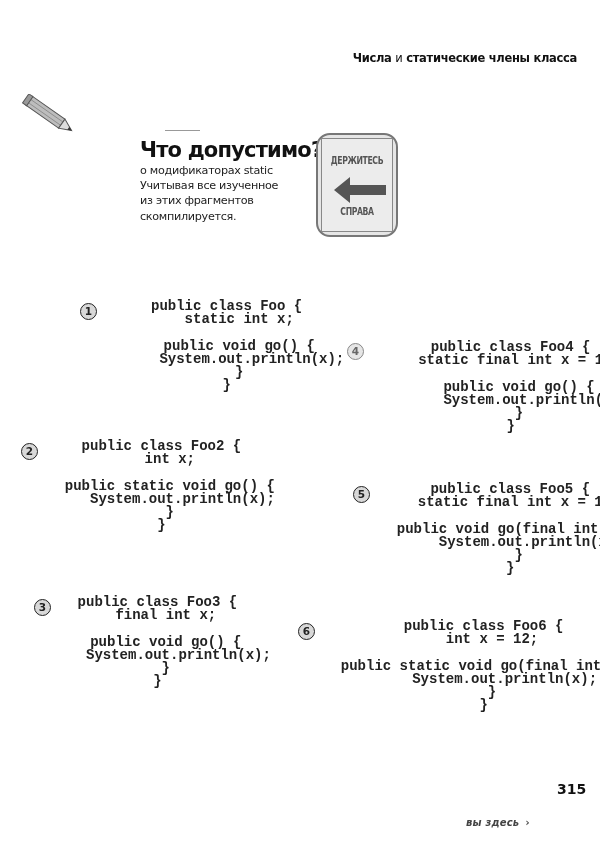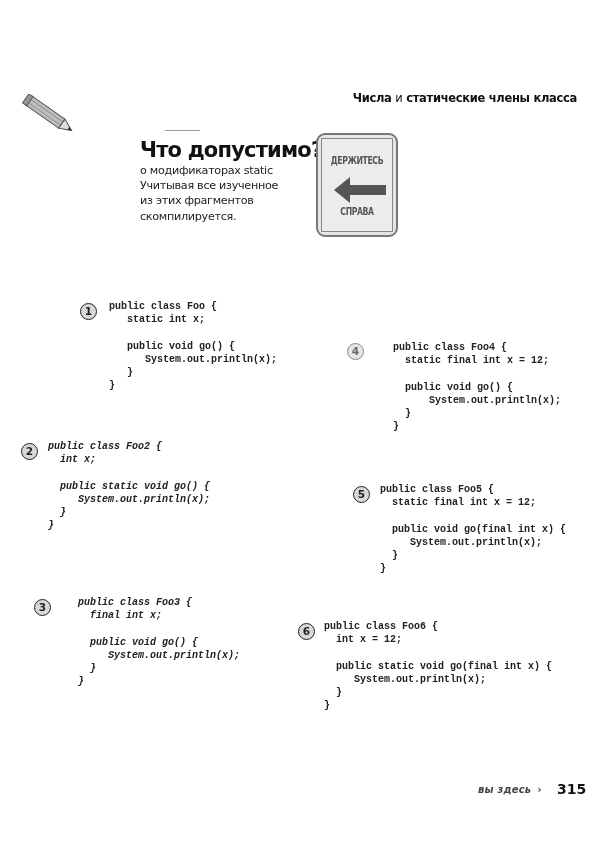--- a/index.html
+++ b/index.html
@@ -2,21 +2,21 @@
 <html><head>
   <meta charset="utf-8">
   <style>
     * { margin: 0; padding: 0; box-sizing: border-box; }
     html, body { width: 600px; height: 850px; background: #ffffff; overflow: hidden; }
     body { position: relative; font-family: "DejaVu Sans", sans-serif; color: #1a1a1a; }
 
     .running-header {
       position: absolute; top: 51px; right: 23px;
       font-family: "DejaVu Sans", sans-serif; font-size: 11.5px; font-weight: bold;
-      letter-spacing: -0.3px; color: #111; margin-top: 40px;
+      letter-spacing: -0.3px; color: #111;
     }
     .running-header .light { font-weight: normal; }
 
     .sharpen {
       position: absolute; top: 88px; left: 20px; width: 220px; height: 50px;
     }
     .sharpen .pencil { position: absolute; left: 0; top: 6px; }
     .sharpen .title {
       position: absolute; left: 36px; top: 4px;
       font-family: "DejaVu Serif", serif; font-style: italic; font-size: 13.5px;
@@ -32,21 +32,21 @@
       letter-spacing: -0.8px; color: #111;
     }
     .question-body {
       position: absolute; top: 163px; left: 140px; width: 160px;
       font-family: "DejaVu Sans", sans-serif; font-size: 11.2px; line-height: 15.2px;
       letter-spacing: -0.3px; color: #222;
     }
 
     .sign {
       position: absolute; top: 133px; left: 316px; width: 82px; height: 104px;
-      border: 2px solid #777; border-radius: 9px; background: #e6e6e6;
+      border: 2px solid #777; border-radius: 14px; background: #e6e6e6;
       padding: 3px;
     }
     .sign-inner {
       width: 100%; height: 100%; border: 1.5px solid #888; position: relative;
       background: #ececec;
     }
     .sign-top, .sign-bottom {
       position: absolute; left: 0; right: 0; text-align: center;
       font-family: "DejaVu Sans Condensed", "DejaVu Sans", sans-serif; font-weight: bold;
       font-size: 11px; color: #555; letter-spacing: -0.5px;
@@ -59,28 +59,29 @@
     .snippet { position: absolute; }
     .snippet .num {
       position: absolute; width: 17px; height: 17px; border-radius: 50%;
       border: 1.6px solid #222; background: #d8d8d8;
       font-family: "DejaVu Sans", sans-serif; font-size: 10.5px; font-weight: bold;
       text-align: center; line-height: 14px; color: #222;
     }
     .snippet .num.pale { border-color: #888; color: #666; background: #e6e6e6; }
     .snippet pre {
       font-family: "Liberation Mono", "DejaVu Sans Mono", monospace;
-      font-weight: bold; font-size: 10px; line-height: 13.2px; color: #222;
+      font-weight: bold; font-size: 14px; line-height: 13.2px; color: #222;
       white-space: pre;
+      text-align: center;
     }
 
     .footer-tag {
-      position: absolute; top: 784px; left: 466px;
+      position: absolute; top: 817px; left: 466px;
       font-family: "DejaVu Sans", sans-serif; font-style: italic; font-weight: bold;
-      font-size: 10px; color: #444; letter-spacing: 0.2px; margin-left: 12px;
+      font-size: 10px; color: #444; letter-spacing: 0.2px;
     }
     .footer-tag .chev { font-style: normal; margin-left: 6px; }
     .page-number {
       position: absolute; top: 781px; left: 557px;
       font-family: "DejaVu Sans", sans-serif; font-weight: bold; font-size: 14px; color: #111;
     }
   </style>
 </head>
 <body>
 
@@ -143,21 +144,21 @@
   static final int x = 12;
 
   public void go() {
       System.out.println(x);
   }
 }</pre>
 </div>
 
 <div class="snippet" style="top:440px; left:21px;">
   <div class="num" style="left:0; top:3px;">2</div>
-  <pre style="margin-left:27px;font-style:italic;">public class Foo2 {
+  <pre style="margin-left:27px;">public class Foo2 {
   int x;
 
   public static void go() {
      System.out.println(x);
   }
 }</pre>
 </div>
 
 <div class="snippet" style="top:483px; left:353px;">
   <div class="num" style="left:0; top:3px;">5</div>
@@ -165,21 +166,21 @@
   static final int x = 12;
 
   public void go(final int x) {
      System.out.println(x);
   }
 }</pre>
 </div>
 
 <div class="snippet" style="top:596px; left:34px;">
   <div class="num" style="left:0; top:3px;">3</div>
-  <pre style="margin-left:44px;font-style:italic;">public class Foo3 {
+  <pre style="margin-left:10px;">public class Foo3 {
   final int x;
 
   public void go() {
      System.out.println(x);
   }
 }</pre>
 </div>
 
 <div class="snippet" style="top:620px; left:298px;">
   <div class="num" style="left:0; top:3px;">6</div>

